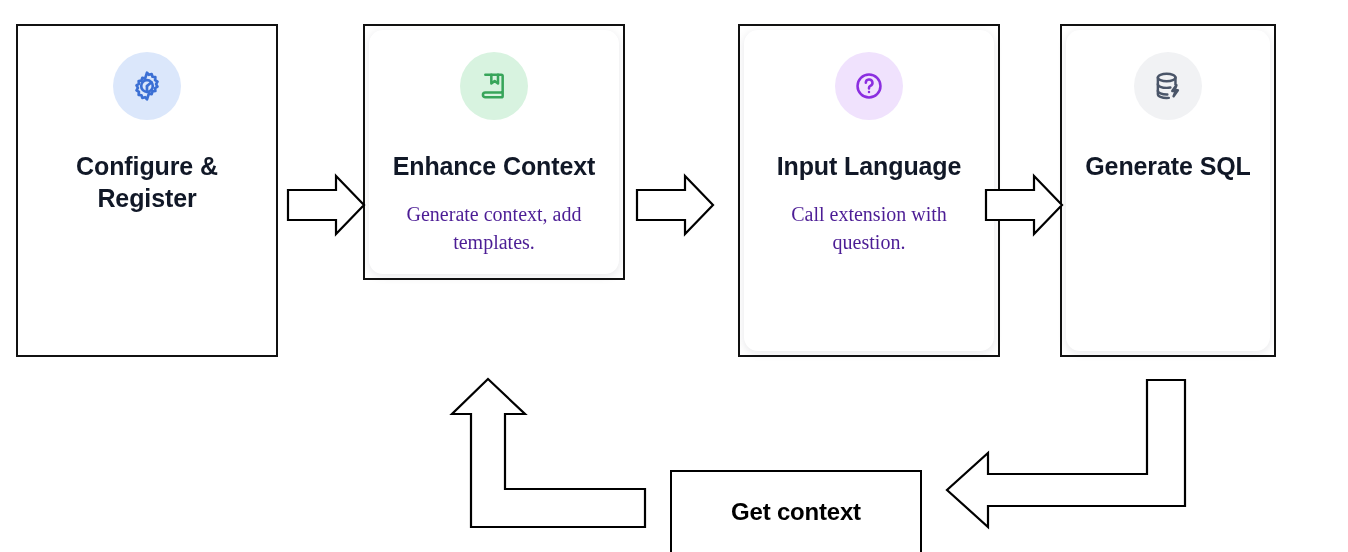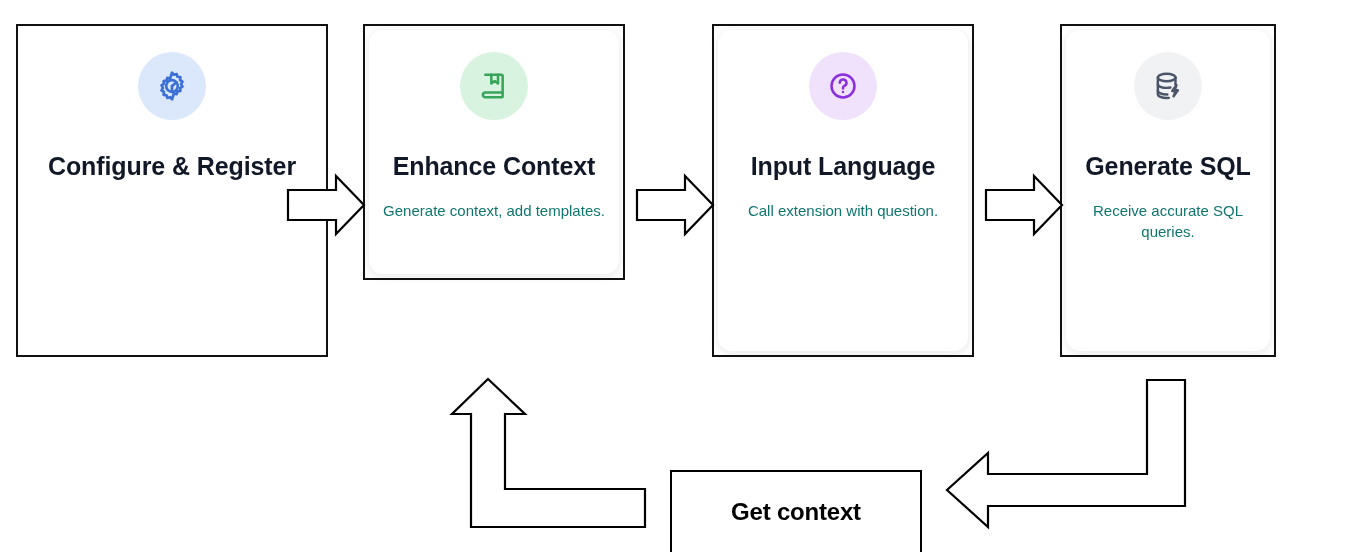--- a/index.html
+++ b/index.html
@@ -64,25 +64,26 @@
     font-size: 25px;
     font-weight: bold;
     line-height: 1.28;
     color: #111827;
     text-align: center;
     letter-spacing: -0.1px;
     padding: 0 12px;
   }
   .card-desc {
     margin-top: 18px;
-    font-size: 15px;
+    font-size: 20px;
     line-height: 1.42;
-    color: #0f766e;
+    color: #4c1d95;
     text-align: center;
     padding: 0 14px;
+    font-family: Liberation Serif, serif;
   }
 
   
   .conn {
     position: absolute;
     left: 0;
     top: 0;
     width: 1348px;
     height: 552px;
     pointer-events: none;
@@ -110,21 +111,21 @@
     font-weight: bold;
     color: #000000;
     letter-spacing: -0.2px;
   }
 </style>
 </head>
 <body>
 
 <div id="canvas">
 
-  <div class="card flat" style="left:16px; top:24px; width:312px; height:333px;padding-left:27px;">
+  <div class="card flat" style="left:16px; top:24px; width:262px; height:333px;padding-left:27px;">
     <div class="card-inner">
       <div class="icon-circle" style="background:#dbe7fb;">
         <svg width="34" height="34" viewBox="0 0 24 24" fill="none" stroke="#3b6fd4" stroke-width="1.9" stroke-linecap="round" stroke-linejoin="round">
           <path d="M12 2.6l1.35 1.5 1.95-.55.6 1.93 2 .28-.2 2.02 1.7 1.1-1 1.77 1 1.77-1.7 1.1.2 2.02-2 .28-.6 1.93-1.95-.55L12 21.4l-1.35-1.5-1.95.55-.6-1.93-2-.28.2-2.02-1.7-1.1 1-1.77-1-1.77 1.7-1.1-.2-2.02 2-.28.6-1.93 1.95.55z"></path>
           <circle cx="12" cy="12" r="4.1"></circle>
           <path d="M12 12l3.2-2.6"></path>
           <path d="M12 12l-.05 4.1"></path>
         </svg>
       </div>
       <div class="card-title">Configure &amp; Register</div>
@@ -137,21 +138,21 @@
         <svg width="32" height="32" viewBox="0 0 24 24" fill="none" stroke="#37a55a" stroke-width="1.9" stroke-linecap="round" stroke-linejoin="round">
           <path d="M5.5 3.5h12a1 1 0 0 1 1 1v15a1 1 0 0 1-1 1h-12a1.8 1.8 0 0 1 0-3.6h12"></path>
           <path d="M10 3.5v6.6l2.5-1.9 2.5 1.9V3.5"></path>
         </svg>
       </div>
       <div class="card-title">Enhance Context</div>
       <div class="card-desc">Generate context, add templates.</div>
     </div>
   </div>
 
-  <div class="card" style="left:712px; top:24px; width:262px; height:333px;">
+  <div class="card" style="left:738px; top:24px; width:262px; height:333px;">
     <div class="card-inner">
       <div class="icon-circle" style="background:#f0e2fd;">
         <svg width="32" height="32" viewBox="0 0 24 24" fill="none" stroke="#8b2ee0" stroke-width="1.9" stroke-linecap="round" stroke-linejoin="round">
           <circle cx="12" cy="12" r="8.6"></circle>
           <path d="M9.6 9.6a2.5 2.5 0 1 1 3.3 2.37c-.6.22-.9.77-.9 1.4v.5"></path>
           <circle cx="12" cy="16.5" r="0.95" fill="#8b2ee0" stroke="none"></circle>
         </svg>
       </div>
       <div class="card-title">Input Language</div>
       <div class="card-desc">Call extension with question.</div>
@@ -164,21 +165,20 @@
         <svg width="32" height="32" viewBox="0 0 24 24" fill="none" stroke="#4a5568" stroke-width="1.85" stroke-linecap="round" stroke-linejoin="round">
           <ellipse cx="11" cy="5.6" rx="6.6" ry="2.8"></ellipse>
           <path d="M4.4 5.6v12.6c0 1.55 2.95 2.8 6.6 2.8 .55 0 1.1-.03 1.6-.08"></path>
           <path d="M17.6 5.6v5.1"></path>
           <path d="M4.4 10.6c0 1.55 2.95 2.8 6.6 2.8 1.0 0 1.95-.09 2.8-.26"></path>
           <path d="M4.4 15.6c0 1.55 2.95 2.8 6.6 2.8h.5"></path>
           <path d="M18.3 11.4l-3.1 4.4h2.6l-1.6 3.9 3.2-4.5h-2.5z"></path>
         </svg>
       </div>
       <div class="card-title">Generate SQL</div>
-      <div class="card-desc">Receive accurate SQL queries.</div>
     </div>
   </div>
 
   <svg class="conn" viewBox="0 0 1348 552">
 
     <polygon points="288,190 336,190 336,176 364,205 336,234 336,220 288,220"></polygon>
 
     <polygon points="637,190 685,190 685,176 713,205 685,234 685,220 637,220"></polygon>
 
     <polygon points="986,190 1034,190 1034,176 1062,205 1034,234 1034,220 986,220"></polygon>

